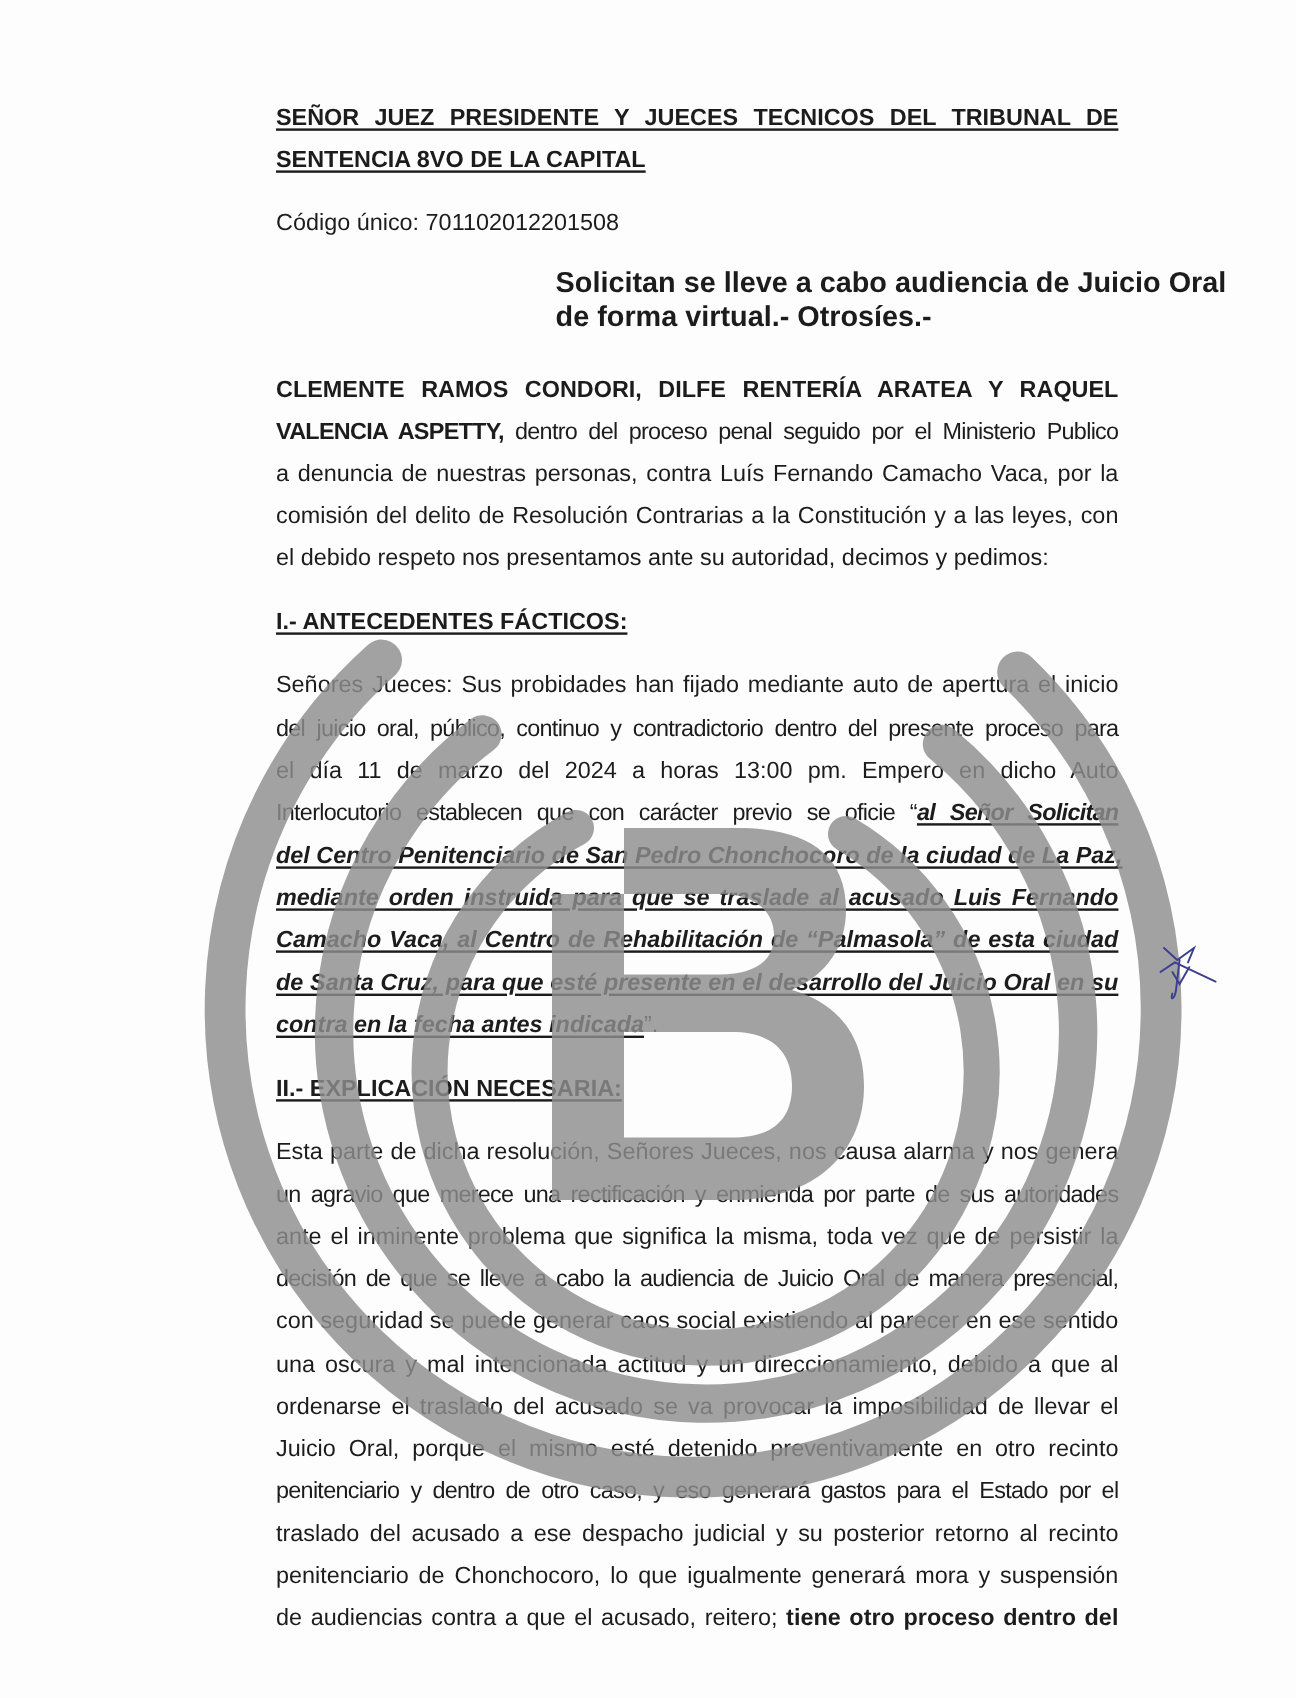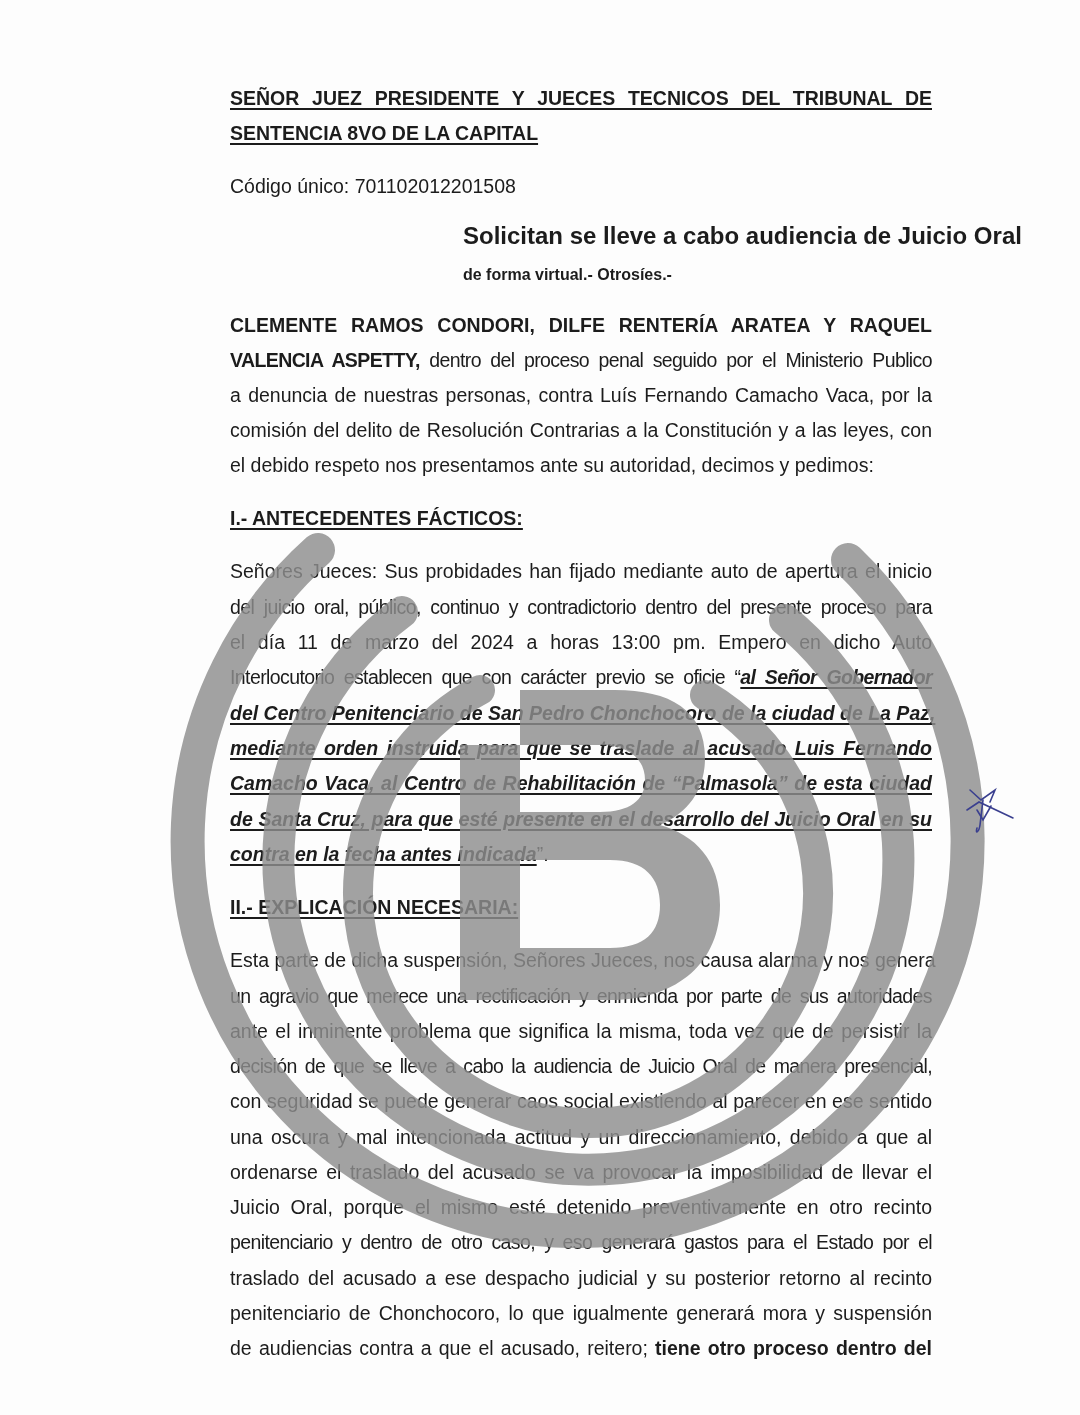--- a/index.html
+++ b/index.html
@@ -31,53 +31,53 @@
 <div class="page">
 
   <div class="text-col" style="top:0;">
     <div class="line justify heading" style="top:86px;">SEÑOR JUEZ PRESIDENTE Y JUECES TECNICOS DEL TRIBUNAL DE</div>
     <div class="line heading" style="top:121px;">SENTENCIA 8VO DE LA CAPITAL</div>
     <div class="line" style="top:174px;">
       <span>Código único:</span>
       <span>701102012201508</span>
     </div>
     <div class="line justify bold" style="top:224px; left:233px; width:469px; font-size:24px;">Solicitan se lleve a cabo audiencia de Juicio Oral</div>
-    <div class="line bold" style="top:263px; left:233px; width:469px; font-size:16px;">de forma virtual.- Otrosíes.-</div>
+    <div class="line bold" style="top:253px; left:233px; width:469px; font-size:24px;">de forma virtual.- Otrosíes.-</div>
   </div>
 
   <div class="text-col" style="top:0;">
     <div class="line justify bold" style="top:313px;">CLEMENTE RAMOS CONDORI, DILFE RENTERÍA ARATEA Y RAQUEL</div>
     <div class="line justify narrow" style="top:348px;">
       <span class="bold">VALENCIA ASPETTY,</span><span> dentro del proceso penal seguido por el Ministerio Publico</span>
     </div>
     <div class="line justify" style="top:383px;">a denuncia de nuestras personas, contra Luís Fernando Camacho Vaca, por la</div>
     <div class="line justify" style="top:418px;">comisión del delito de Resolución Contrarias a la Constitución y a las leyes, con</div>
     <div class="line" style="top:453px;">el debido respeto nos presentamos ante su autoridad, decimos y pedimos:</div>
   </div>
 
   <div class="text-col" style="top:0;">
     <div class="line heading" style="top:506px;">I.- ANTECEDENTES FÁCTICOS:</div>
     <div class="line justify" style="top:559px;">Señores Jueces: Sus probidades han fijado mediante auto de apertura el inicio</div>
     <div class="line justify narrow" style="top:595px;">del juicio oral, público, continuo y contradictorio dentro del presente proceso para</div>
     <div class="line justify" style="top:630px;">el día 11 de marzo del 2024 a horas 13:00 pm. Empero en dicho Auto</div>
     <div class="line justify narrow" style="top:665px;">
-      <span>Interlocutorio establecen que con carácter previo se oficie “</span><span class="biu">al Señor Gobernador</span>
+      <span>Interlocutorio establecen que con carácter previo se oficie “</span><span class="biu">al Señor Solicitan</span>
     </div>
     <div class="line justify biu" style="top:701px;">del Centro Penitenciario de San Pedro Chonchocoro de la ciudad de La Paz,</div>
     <div class="line justify biu" style="top:736px;">mediante orden instruida para que se traslade  al acusado  Luis Fernando</div>
     <div class="line justify biu" style="top:771px;">Camacho  Vaca, al Centro de Rehabilitación de “Palmasola” de esta ciudad</div>
     <div class="line justify biu" style="top:807px;">de Santa Cruz, para que esté presente en el desarrollo del Juicio Oral en su</div>
     <div class="line" style="top:842px;">
       <span class="biu">contra en la fecha antes indicada</span><span>”.</span>
     </div>
   </div>
 
   <div class="text-col" style="top:0;">
     <div class="line heading" style="top:895px;">II.- EXPLICACIÓN NECESARIA:</div>
-    <div class="line justify" style="top:948px;">Esta parte de dicha suspensión, Señores Jueces, nos causa alarma y nos genera</div>
+    <div class="line justify" style="top:948px;">Esta parte de dicha resolución, Señores Jueces, nos causa alarma y nos genera</div>
     <div class="line justify narrow" style="top:984px;">un agravio que merece una rectificación y enmienda por parte de sus autoridades</div>
     <div class="line justify" style="top:1019px;">ante el inminente problema que significa la misma, toda vez que de persistir la</div>
     <div class="line justify narrow" style="top:1054px;">decisión de que se lleve a cabo la audiencia de Juicio Oral de manera presencial,</div>
     <div class="line justify" style="top:1089px;">con seguridad se puede generar caos social existiendo al parecer en ese sentido</div>
     <div class="line justify" style="top:1125px;">una oscura y mal intencionada actitud y un direccionamiento, debido a que al</div>
     <div class="line justify" style="top:1160px;">ordenarse el traslado del acusado se va provocar la imposibilidad de llevar  el</div>
     <div class="line justify" style="top:1195px;">Juicio Oral, porque el mismo esté detenido preventivamente en otro recinto</div>
     <div class="line justify narrow" style="top:1230px;">penitenciario y dentro de otro caso,  y eso generará gastos para el Estado por el</div>
     <div class="line justify" style="top:1266px;">traslado del acusado  a ese despacho judicial  y su posterior retorno al recinto</div>
     <div class="line justify" style="top:1301px;">penitenciario de Chonchocoro, lo que igualmente generará  mora y suspensión</div>

